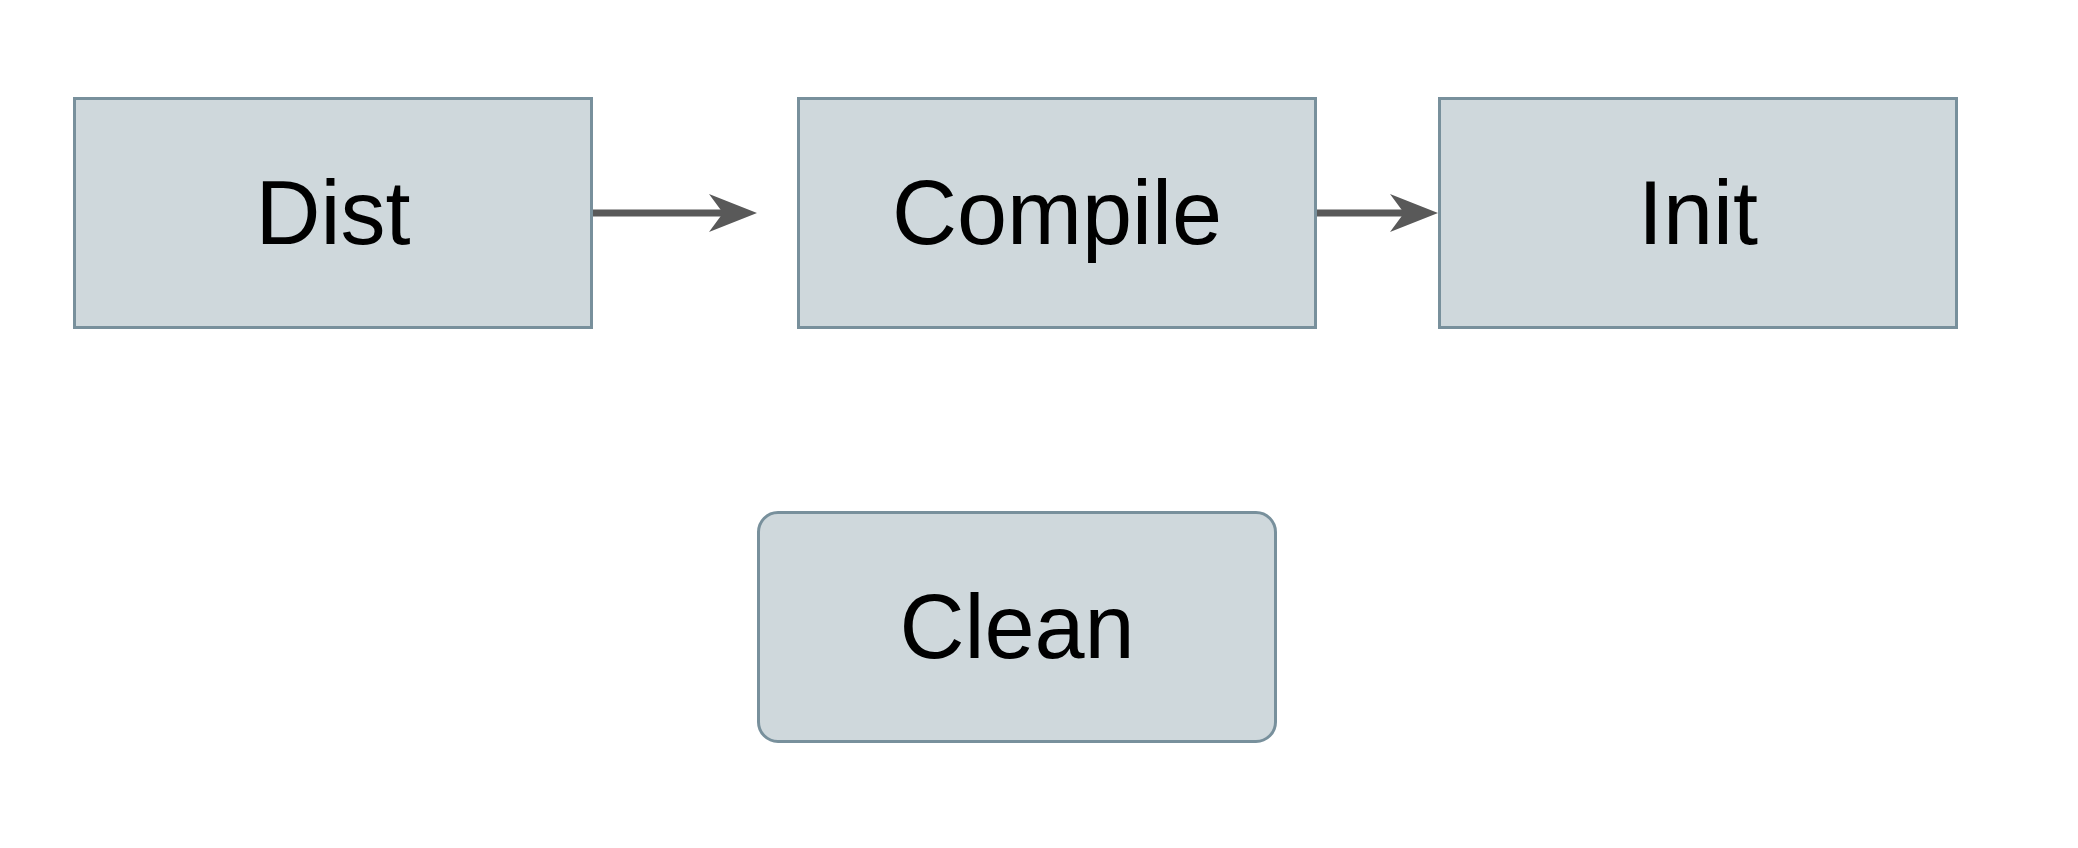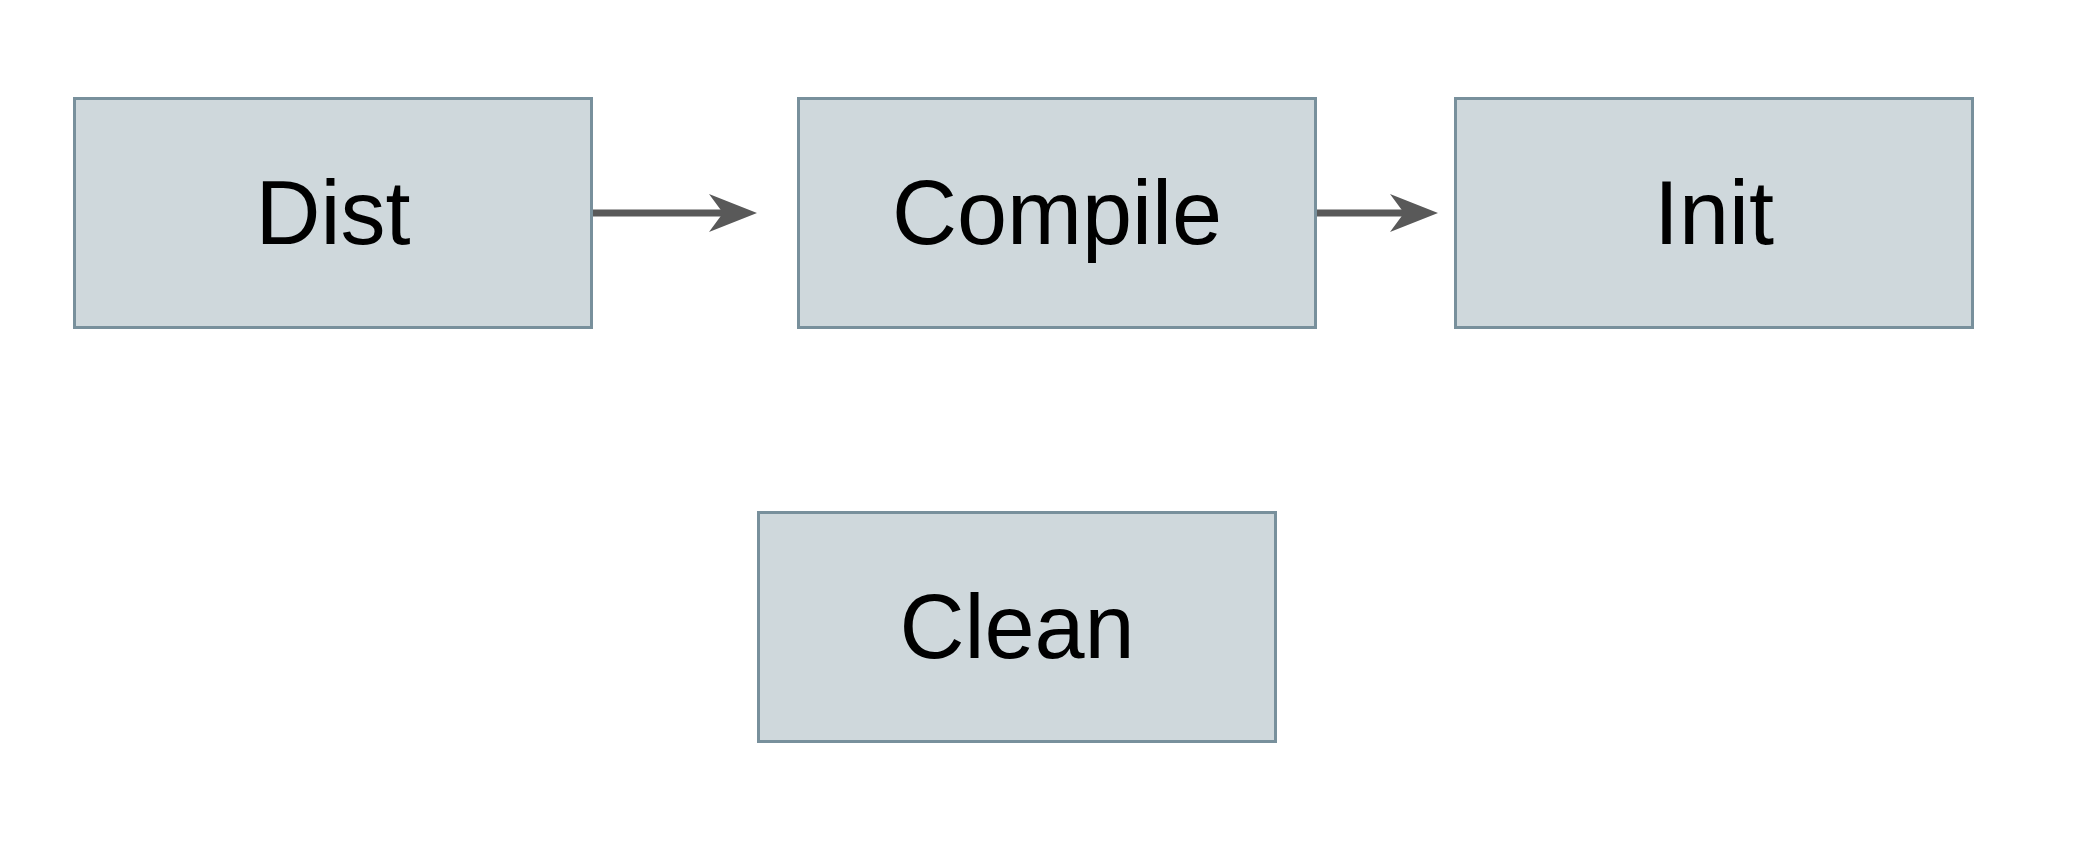--- a/index.html
+++ b/index.html
@@ -64,19 +64,19 @@
         <polygon class="edge-head" points="1438,213 1390,194 1404,213 1390,232"></polygon>
       </g>
     </svg>
 
 <div class="node" style="left: 73px; top: 97px; width: 520px; height: 232px;">
       <span class="node-label">Dist</span>
     </div>
     <div class="node" style="left: 757px; top: 97px; width: 520px; height: 232px; margin-left: 40px;">
       <span class="node-label">Compile</span>
     </div>
-    <div class="node" style="left: 1438px; top: 97px; width: 520px; height: 232px; margin-left: 16px;">
+    <div class="node" style="left: 1438px; top: 97px; width: 520px; height: 232px;">
       <span class="node-label">Init</span>
     </div>
-    <div class="node" style="left: 757px; top: 511px; width: 520px; height: 232px;">
+    <div class="node" style="left: 757px; top: 511px; width: 520px; height: 232px; border-radius: 21px;">
       <span class="node-label">Clean</span>
     </div>
   </div>
 
 </body></html>

